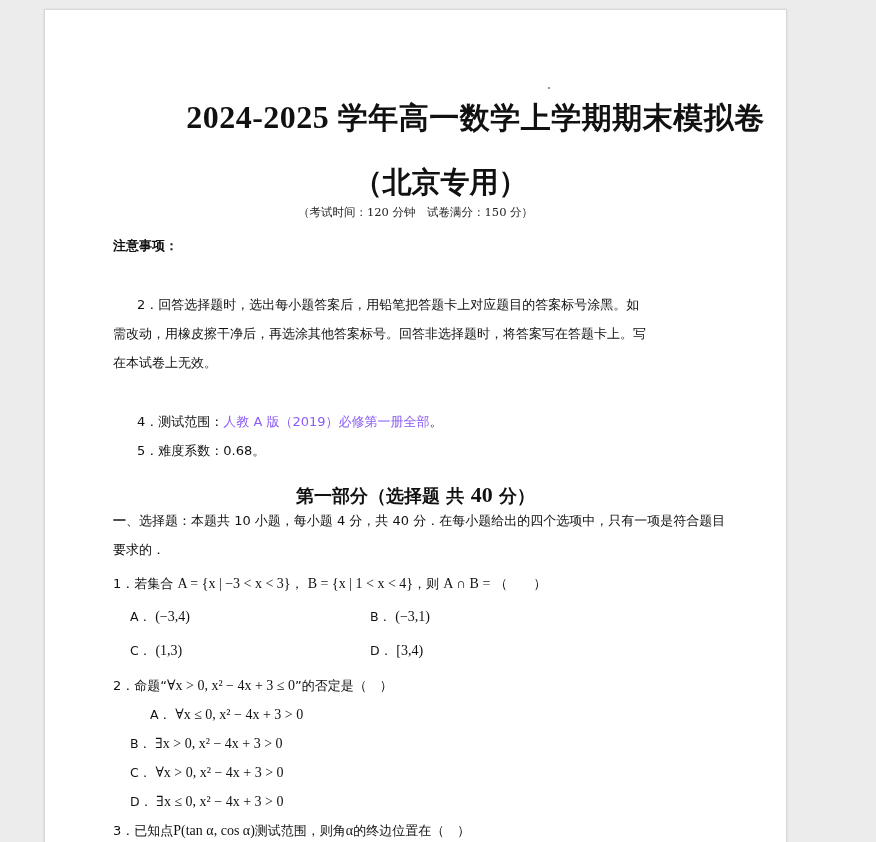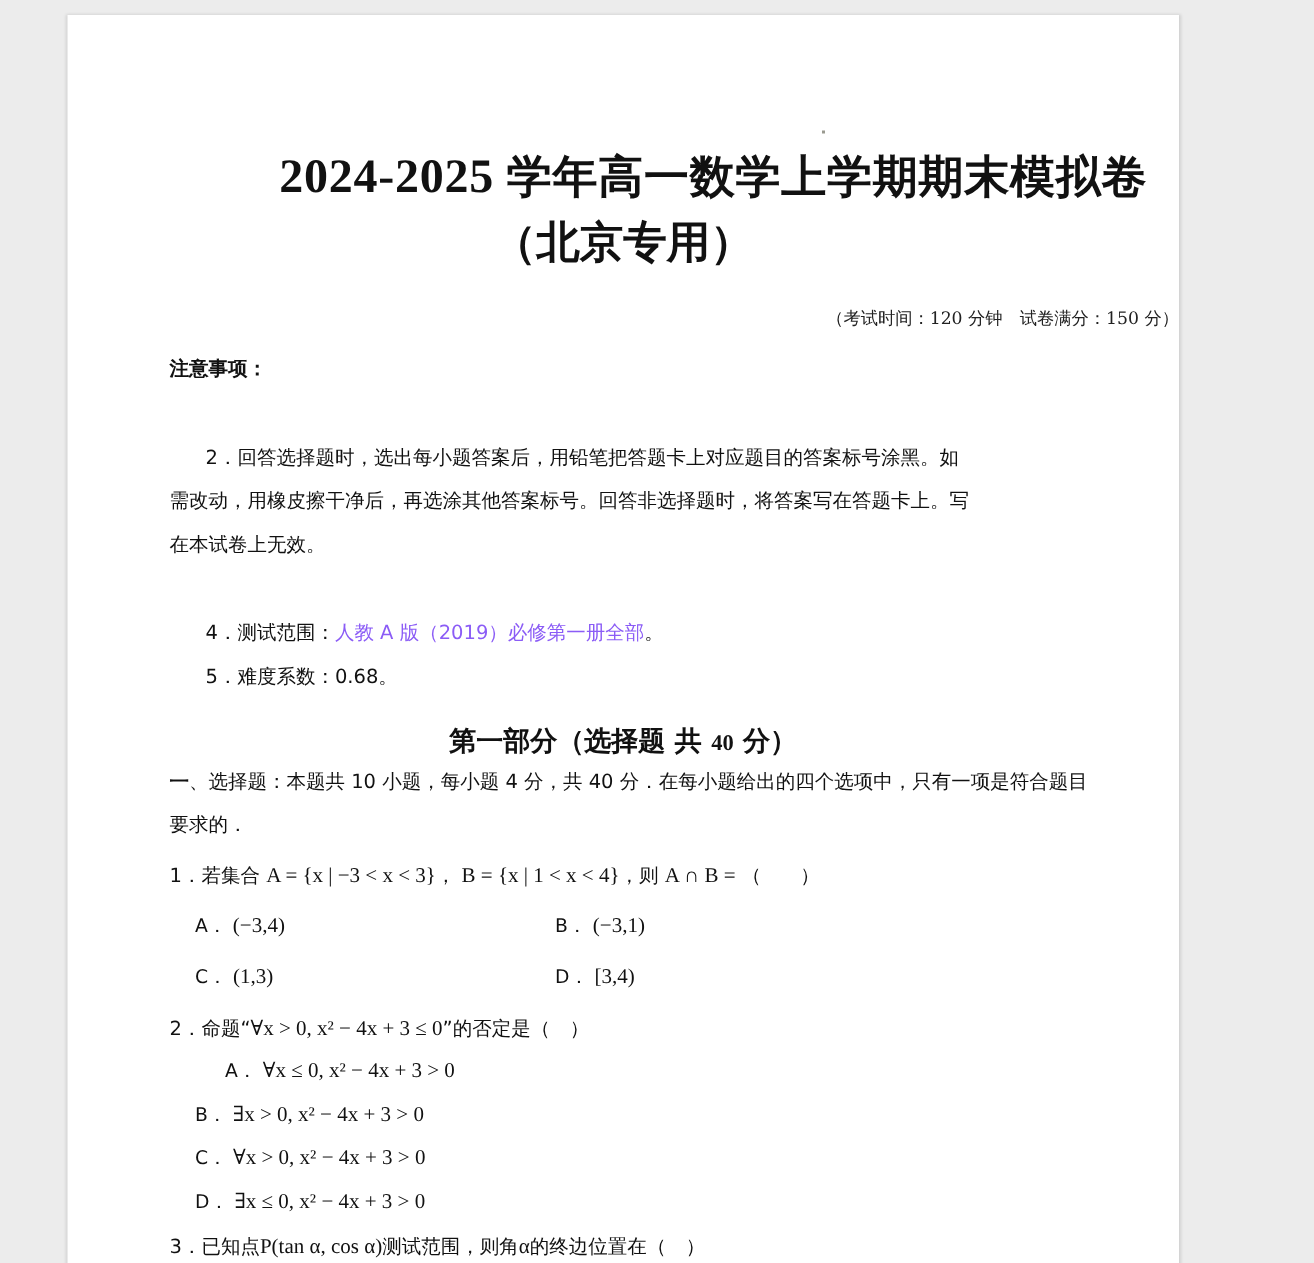--- a/index.html
+++ b/index.html
@@ -19,35 +19,36 @@
     .abs { position: absolute; white-space: nowrap; }
     .dot { position: absolute; left: 503px; top: 77px; width: 2px; height: 2px; background: #9a9a90; }
     .title {
       left: 0; width: 861px; text-align: center;
       top: 88px; font-size: 32px; font-weight: bold; letter-spacing: 0.5px;
       font-family: "Liberation Serif", "DejaVu Serif", serif;
     }
     .title .cn { font-family: "DejaVu Sans", sans-serif; font-weight: bold; font-size: 30px; }
     .subtitle {
       left: 0; width: 741px; text-align: center;
-      top: 132px; font-size: 29px; font-weight: bold;
+      top: 153px; font-size: 29px; font-weight: bold;
       font-family: "DejaVu Sans", sans-serif;
+      padding-left: 25px;
     }
     .meta {
-      left: 0; width: 741px; text-align: right;
+      left: 0; width: 741px; text-align: center;
       top: 195px; font-size: 11.5px; color: #222;
     }
     .notice-head { left: 68px; top: 227px; font-size: 13px; font-weight: bold; font-family: Liberation Sans, sans-serif; }
     .line { font-size: 13px; font-family: "DejaVu Sans", sans-serif; color: #111; }
     .red { color: #8b5cf6; }
     .section-title {
       left: 0; width: 741px; text-align: center;
       top: 472px; font-size: 18px; font-weight: bold; font-family: "DejaVu Sans", sans-serif;
     }
-    .section-title .num { font-family: "Liberation Serif", serif; font-size: 15px; }
+    .section-title .num { font-family: "Liberation Serif", serif; font-size: 22px; }
     .bold { font-weight: bold; }
     .math { font-family: "Liberation Serif", "DejaVu Serif", serif; font-size: 14px; }
     .opt-label { font-family: "DejaVu Sans", sans-serif; font-size: 12.5px; }
   </style>
 </head>
 <body>
 
 <div class="page">
   <div class="dot"></div>
 

